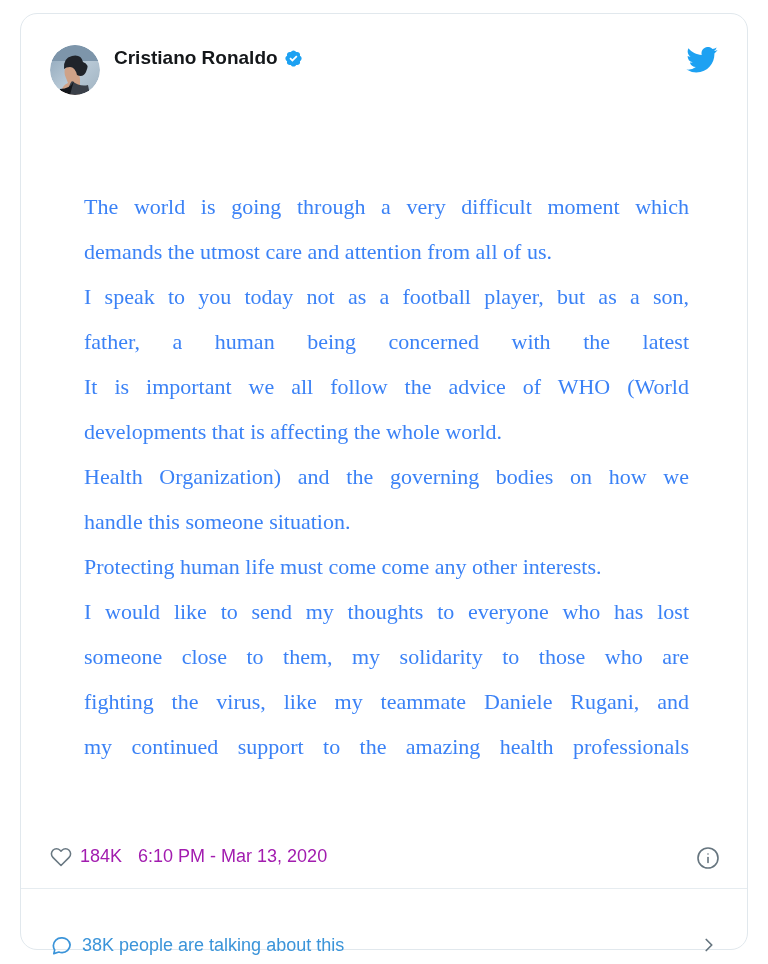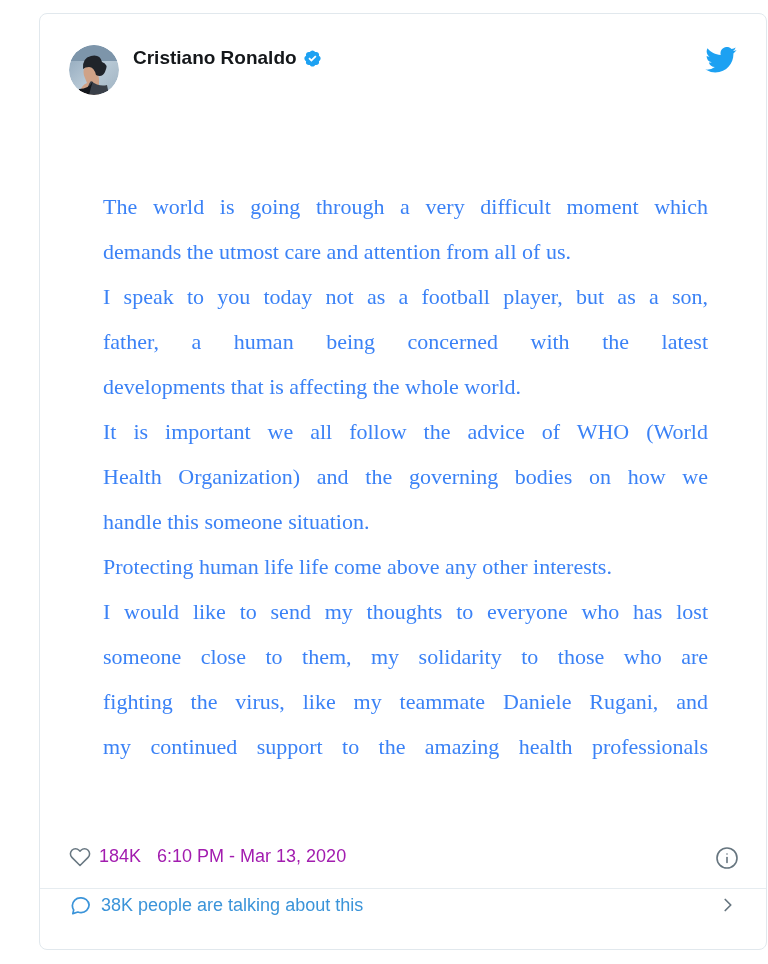--- a/index.html
+++ b/index.html
@@ -4,22 +4,21 @@
 <style>
   * { margin: 0; padding: 0; box-sizing: border-box; }
   html, body { width: 768px; height: 964px; background: #ffffff; font-family: "Liberation Sans", sans-serif; }
 
   .tweet-card {
     position: absolute;
     left: 20px; top: 13px;
     width: 728px; height: 937px;
     background: #ffffff;
     border: 1px solid #e1e8ed;
-    border-radius: 8px;
-    margin-left: 19px;
+    border-radius: 17px;
   }
 
   
   .header {
     position: absolute;
     top: 31px; left: 29px; right: 29px;
     display: flex; align-items: flex-start;
   }
   .avatar {
     width: 50px; height: 50px;
@@ -74,21 +73,21 @@
   
   .divider {
     position: absolute;
     top: 874px; left: 0; right: 0; height: 0;
     border-top: 1px solid #e6ecf0;
   }
 
   
   .engage-row {
     position: absolute;
-    top: 876px; left: 29px; right: 27px; height: 30px;
+    top: 916px; left: 29px; right: 27px; height: 30px;
     display: flex; align-items: center;
     font-size: 18px; color: #3b94d9;
     cursor: pointer;
   }
   .bubble-icon { display: inline-flex; margin-right: 9px; }
   .chevron-icon { margin-left: auto; display: inline-flex; }
 </style>
 </head>
 <body>
 
@@ -135,25 +134,25 @@
     </div>
   </div>
 
 
   <div class="statement">
     <div id="statement-text">
         <div class="stmt-line">The world is going through a very difficult moment which</div>
         <div class="stmt-line last">demands the utmost care and attention from all of us.</div>
         <div class="stmt-line">I speak to you today not as a football player, but as a son,</div>
         <div class="stmt-line">father, a human being concerned with the latest</div>
+        <div class="stmt-line">It is important we all follow the advice of WHO (World</div>
         <div class="stmt-line last">developments that is affecting the whole world.</div>
-        <div class="stmt-line">It is important we all follow the advice of WHO (World</div>
         <div class="stmt-line">Health Organization) and the governing bodies on how we</div>
         <div class="stmt-line last">handle this someone situation.</div>
-        <div class="stmt-line last">Protecting human life life come above any other interests.</div>
+        <div class="stmt-line last">Protecting human life must come come any other interests.</div>
         <div class="stmt-line">I would like to send my thoughts to everyone who has lost</div>
         <div class="stmt-line">someone close to them, my solidarity to those who are</div>
         <div class="stmt-line">fighting the virus, like my teammate Daniele Rugani, and</div>
         <div class="stmt-line">my continued support to the amazing health professionals</div>
       </div>
   </div>
 
   <div class="footer-row">
     <span class="heart-icon">
       <svg width="22" height="22" viewBox="0 0 24 24" fill="none" stroke="#697882" stroke-width="1.7" stroke-linecap="round" stroke-linejoin="round">

